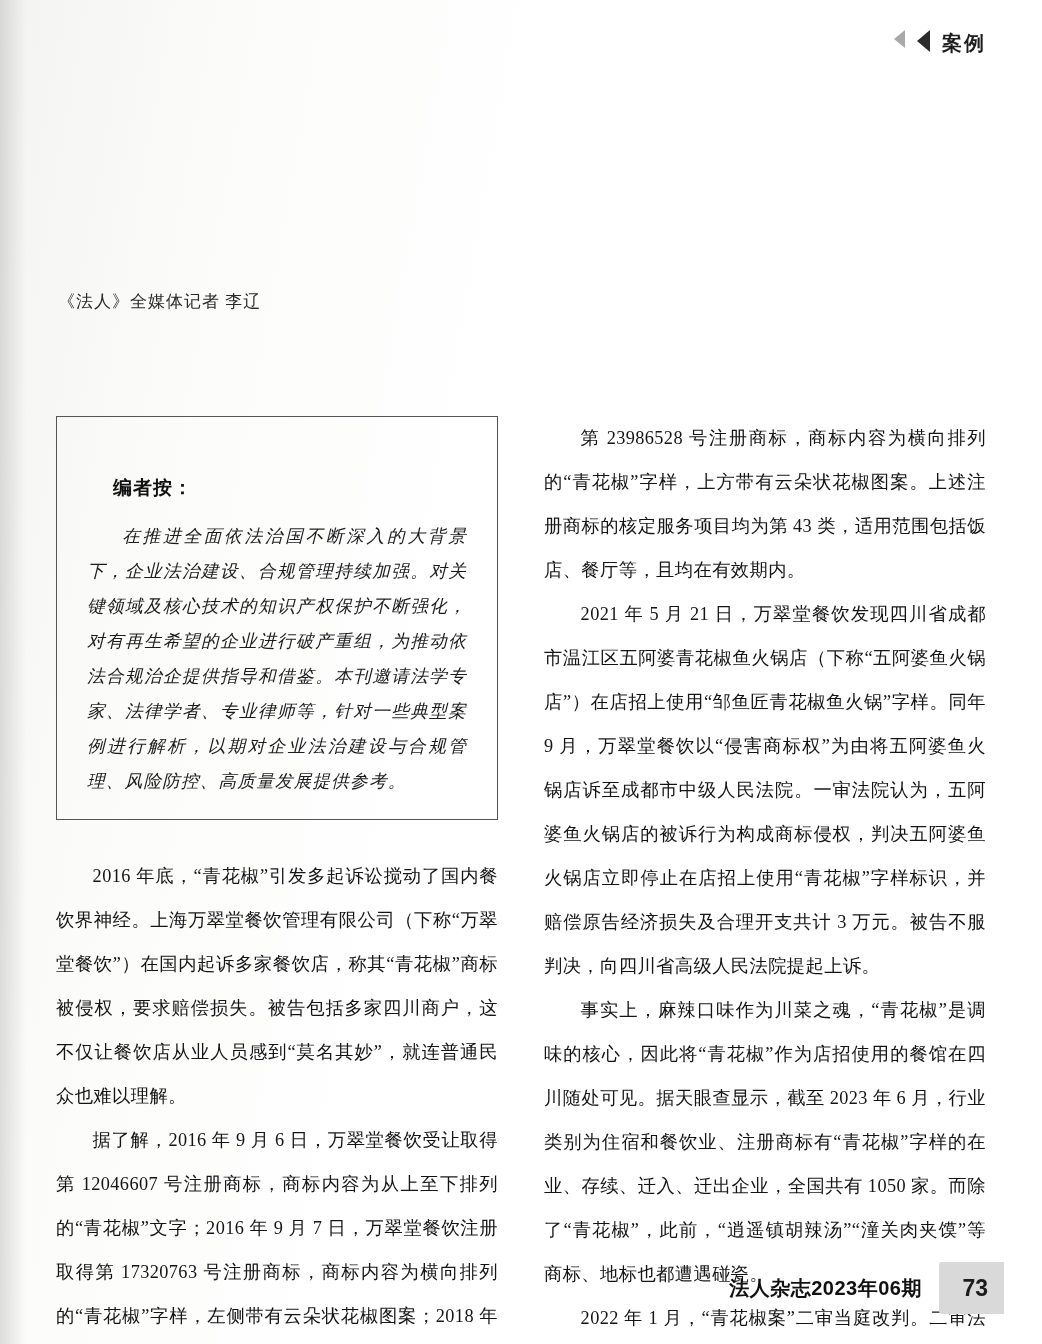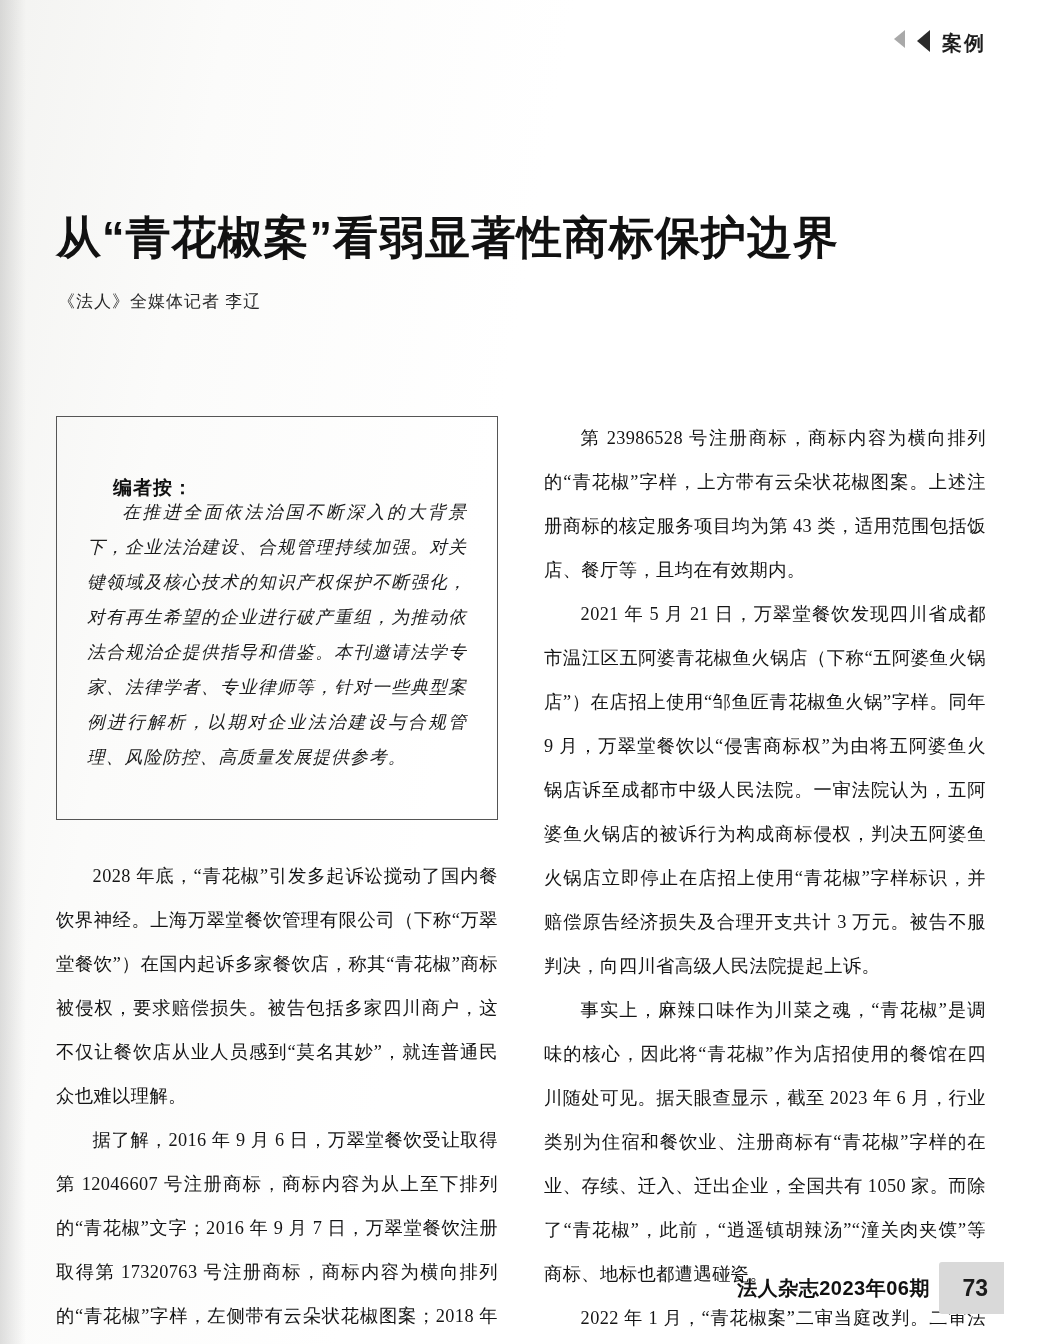--- a/index.html
+++ b/index.html
@@ -95,21 +95,21 @@
     text-align: justify;
     text-justify: inter-ideograph;
     text-indent: 2em;
     letter-spacing: .4px;
     color: #141414;
   }
 
   
   .notebox {
     border: 1px solid #555;
-    padding: 58px 30px 40px 30px;
+    padding: 82px 30px 40px 30px;
     margin-bottom: 34px;
     height: 404px;
     position: relative;
     background: transparent;
   }
   .notebox .note-title {
     position: absolute;
     top: 58px;
     left: 56px;
     font-family: "Liberation Sans", sans-serif;
@@ -128,21 +128,21 @@
     text-justify: inter-ideograph;
     text-indent: 2em;
     letter-spacing: 1.2px;
     color: #1b1b1b;
   }
 
   
   .footer-text {
     position: absolute;
     bottom: 42px;
-    right: 112px;
+    right: 120px;
     font-family: "Liberation Sans", sans-serif;
     font-weight: 700;
     font-size: 20px;
     letter-spacing: .5px;
     color: #111;
   }
   .folio {
     position: absolute;
     bottom: 30px;
     right: 38px;
@@ -174,31 +174,30 @@
 <div class="page">
 
   <div class="edge-shade"></div>
 
   <div class="runhead">
     <span class="tri-outline"></span>
     <span class="tri-solid"></span>
     <span class="label">案例</span>
   </div>
 
-  <h1 class="title">从“青花椒案”看弱显著性商标保护边界</h1>
   <div class="byline">《法人》全媒体记者 李辽</div>
 
   <div class="columns">
 
     <div class="col">
       <div class="notebox">
         <div class="note-title">编者按：</div>
         <div class="note-body">在推进全面依法治国不断深入的大背景下，企业法治建设、合规管理持续加强。对关键领域及核心技术的知识产权保护不断强化，对有再生希望的企业进行破产重组，为推动依法合规治企提供指导和借鉴。本刊邀请法学专家、法律学者、专业律师等，针对一些典型案例进行解析，以期对企业法治建设与合规管理、风险防控、高质量发展提供参考。</div>
       </div>
-      <p class="body">2028 年底，“青花椒”引发多起诉讼搅动了国内餐饮界神经。上海万翠堂餐饮管理有限公司（下称“万翠堂餐饮”）在国内起诉多家餐饮店，称其“青花椒”商标被侵权，要求赔偿损失。被告包括多家四川商户，这不仅让餐饮店从业人员感到“莫名其妙”，就连普通民众也难以理解。</p>
+      <p class="body">2016 年底，“青花椒”引发多起诉讼搅动了国内餐饮界神经。上海万翠堂餐饮管理有限公司（下称“万翠堂餐饮”）在国内起诉多家餐饮店，称其“青花椒”商标被侵权，要求赔偿损失。被告包括多家四川商户，这不仅让餐饮店从业人员感到“莫名其妙”，就连普通民众也难以理解。</p>
       <p class="body">据了解，2016 年 9 月 6 日，万翠堂餐饮受让取得第 12046607 号注册商标，商标内容为从上至下排列的“青花椒”文字；2016 年 9 月 7 日，万翠堂餐饮注册取得第 17320763 号注册商标，商标内容为横向排列的“青花椒”字样，左侧带有云朵状花椒图案；2018 年 6 月 21 日，万翠堂餐饮注册取得</p>
     </div>
 
     <div class="col">
       <p class="body">第 23986528 号注册商标，商标内容为横向排列的“青花椒”字样，上方带有云朵状花椒图案。上述注册商标的核定服务项目均为第 43 类，适用范围包括饭店、餐厅等，且均在有效期内。</p>
       <p class="body">2021 年 5 月 21 日，万翠堂餐饮发现四川省成都市温江区五阿婆青花椒鱼火锅店（下称“五阿婆鱼火锅店”）在店招上使用“邹鱼匠青花椒鱼火锅”字样。同年 9 月，万翠堂餐饮以“侵害商标权”为由将五阿婆鱼火锅店诉至成都市中级人民法院。一审法院认为，五阿婆鱼火锅店的被诉行为构成商标侵权，判决五阿婆鱼火锅店立即停止在店招上使用“青花椒”字样标识，并赔偿原告经济损失及合理开支共计 3 万元。被告不服判决，向四川省高级人民法院提起上诉。</p>
       <p class="body">事实上，麻辣口味作为川菜之魂，“青花椒”是调味的核心，因此将“青花椒”作为店招使用的餐馆在四川随处可见。据天眼查显示，截至 2023 年 6 月，行业类别为住宿和餐饮业、注册商标有“青花椒”字样的在业、存续、迁入、迁出企业，全国共有 1050 家。而除了“青花椒”，此前，“逍遥镇胡辣汤”“潼关肉夹馍”等商标、地标也都遭遇碰瓷。</p>
       <p class="body">2022 年 1 月，“青花椒案”二审当庭改判。二审法院认为，青花椒作为川菜调味料广为人知，由于饭店、餐厅服务和菜品调味料之间存在天然联系，使得涉案商标与含有“青花椒”字样的菜品名称在辨识上相互混同，降低了涉案商标的显著性。而涉案商标的弱显著性特点决定了其保护范围不宜过宽，</p>
     </div>
 

